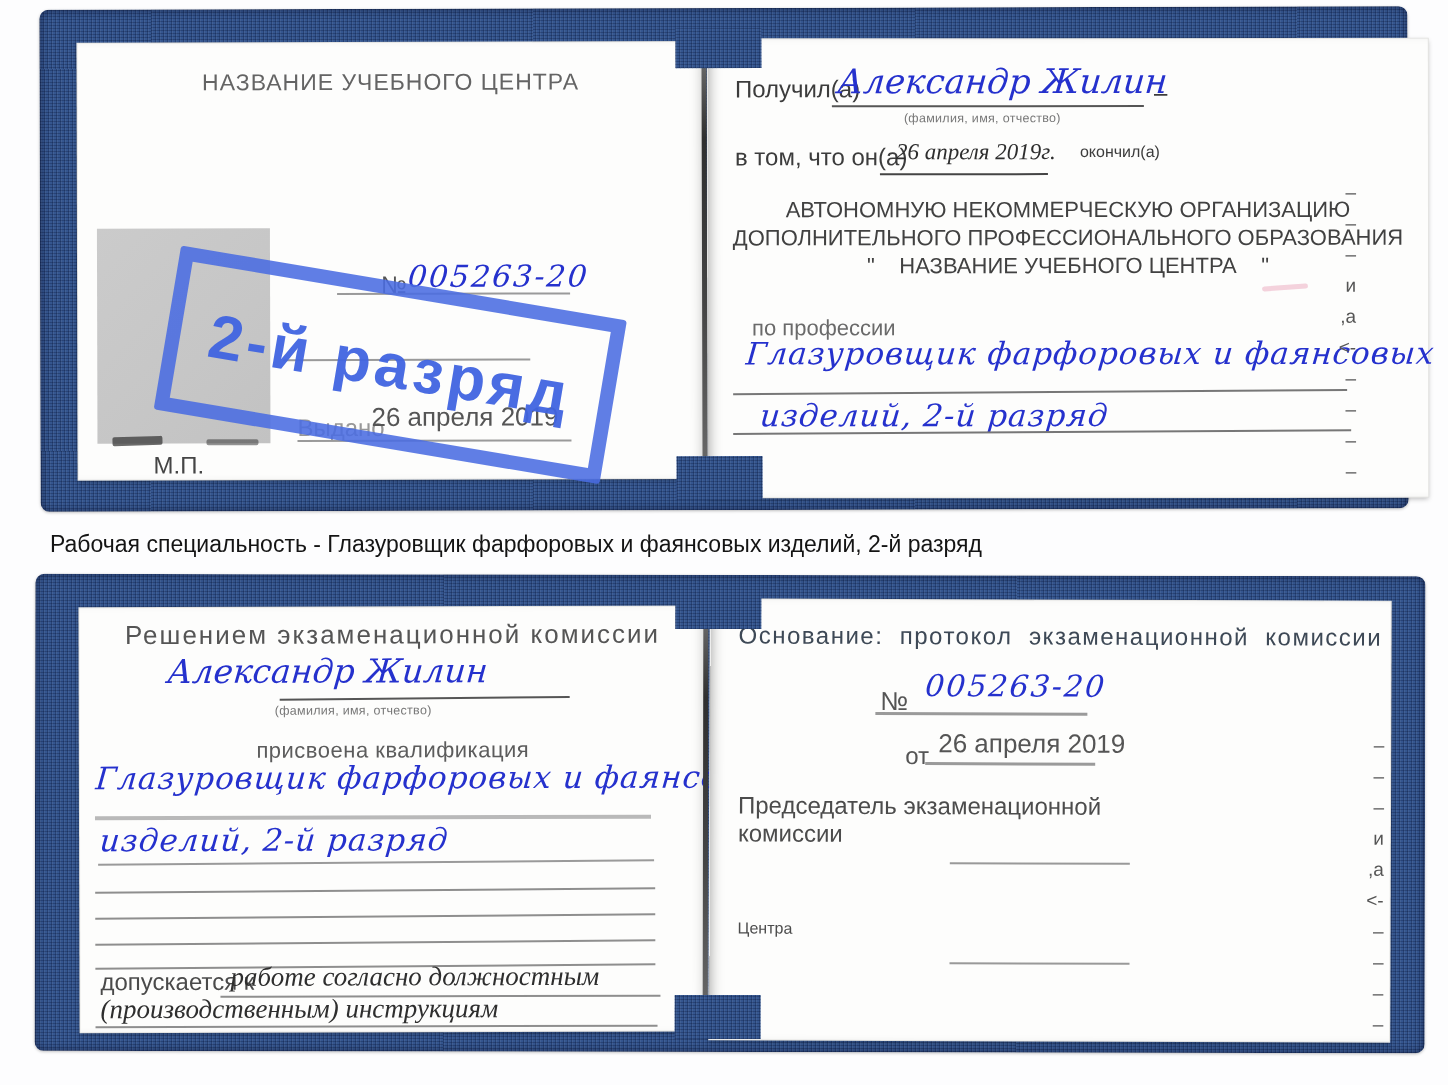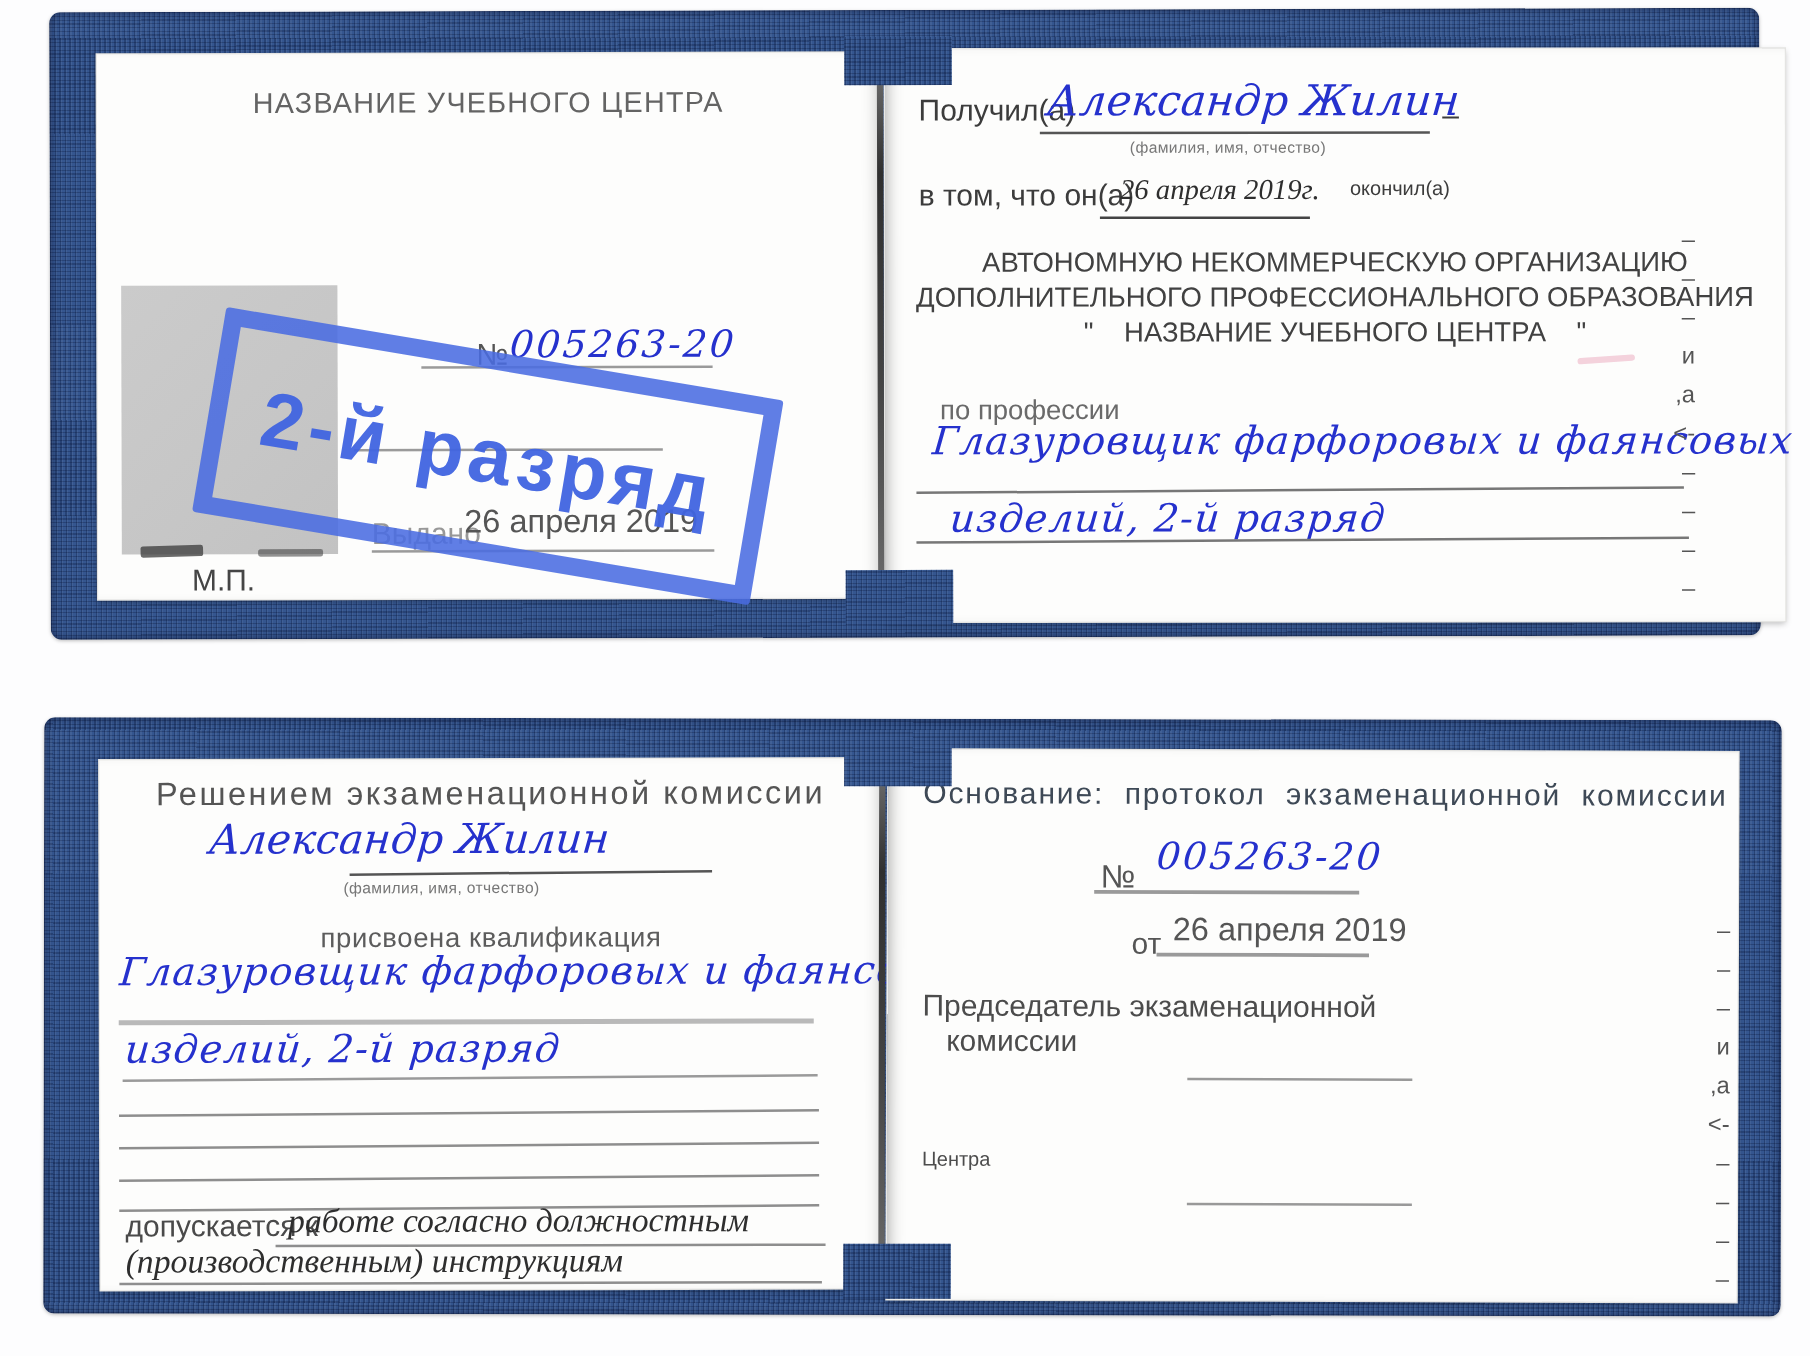--- a/index.html
+++ b/index.html
@@ -103,20 +103,21 @@
           <span>,а</span>
           <span>&lt;-</span>
           <span>–</span>
           <span>–</span>
           <span>–</span>
           <span>–</span>
         </div>
     </div>
   </div>
 
+  <div class="abs nw" style="left:50px;top:531px;font-size:23px;color:#141414;">Рабочая специальность - Глазуровщик фарфоровых и фаянсовых изделий, 2-й разряд</div>
 
   <div class="abs" style="left:1262px;top:285px;width:46px;height:5px;background:rgba(226,130,160,.35);transform:rotate(-4deg);border-radius:3px;"></div>
 
   <div class="abs navy book" style="left:35px;top:575px;width:1390px;height:477px;transform:rotate(0.1deg);">
 
     <div class="abs navy" style="left:640px;top:16px;width:86px;height:38px;z-index:4;"></div>
     <div class="abs navy" style="left:640px;top:420px;width:86px;height:44px;z-index:4;"></div>
 
     <div class="abs page page-left-shadow" style="left:45px;top:33px;width:626px;height:424px;z-index:2;transform:rotate(-0.25deg);">
 
@@ -153,21 +154,21 @@
 
       <span class="abs" style="left:170px;top:86px;font-size:26px;color:#555;">№</span>
       <span class="abs hand" style="left:215px;top:68px;font-size:30px;letter-spacing:2px;">005263-20</span>
       <div class="abs" style="left:165px;top:112px;width:212px;height:3px;background:#9a9a9a;"></div>
 
       <span class="abs" style="left:195px;top:142px;font-size:24px;color:#555;">от</span>
       <span class="abs nw" style="left:228px;top:128px;font-size:26px;color:#555;">26 апреля 2019</span>
       <div class="abs" style="left:215px;top:162px;width:170px;height:3px;background:#9a9a9a;"></div>
 
       <div class="abs nw" style="left:28px;top:192px;font-size:24px;color:#4c4c4c;">Председатель экзаменационной</div>
-      <div class="abs nw" style="left:28px;top:220px;font-size:24px;color:#4c4c4c;margin-left:19px;">комиссии</div>
+      <div class="abs nw" style="left:28px;top:220px;font-size:24px;color:#4c4c4c;">комиссии</div>
       <div class="abs" style="left:240px;top:262px;width:180px;height:2px;background:#999;"></div>
 
       <div class="abs nw" style="left:28px;top:320px;font-size:16px;color:#4c4c4c;">Центра</div>
       <div class="abs" style="left:240px;top:362px;width:180px;height:2px;background:#999;"></div>
 
       <div class="abs edge-col" style="left:640px;top:128px;width:34px;">
           <span>–</span>
           <span>–</span>
           <span>–</span>
           <span>и</span>

